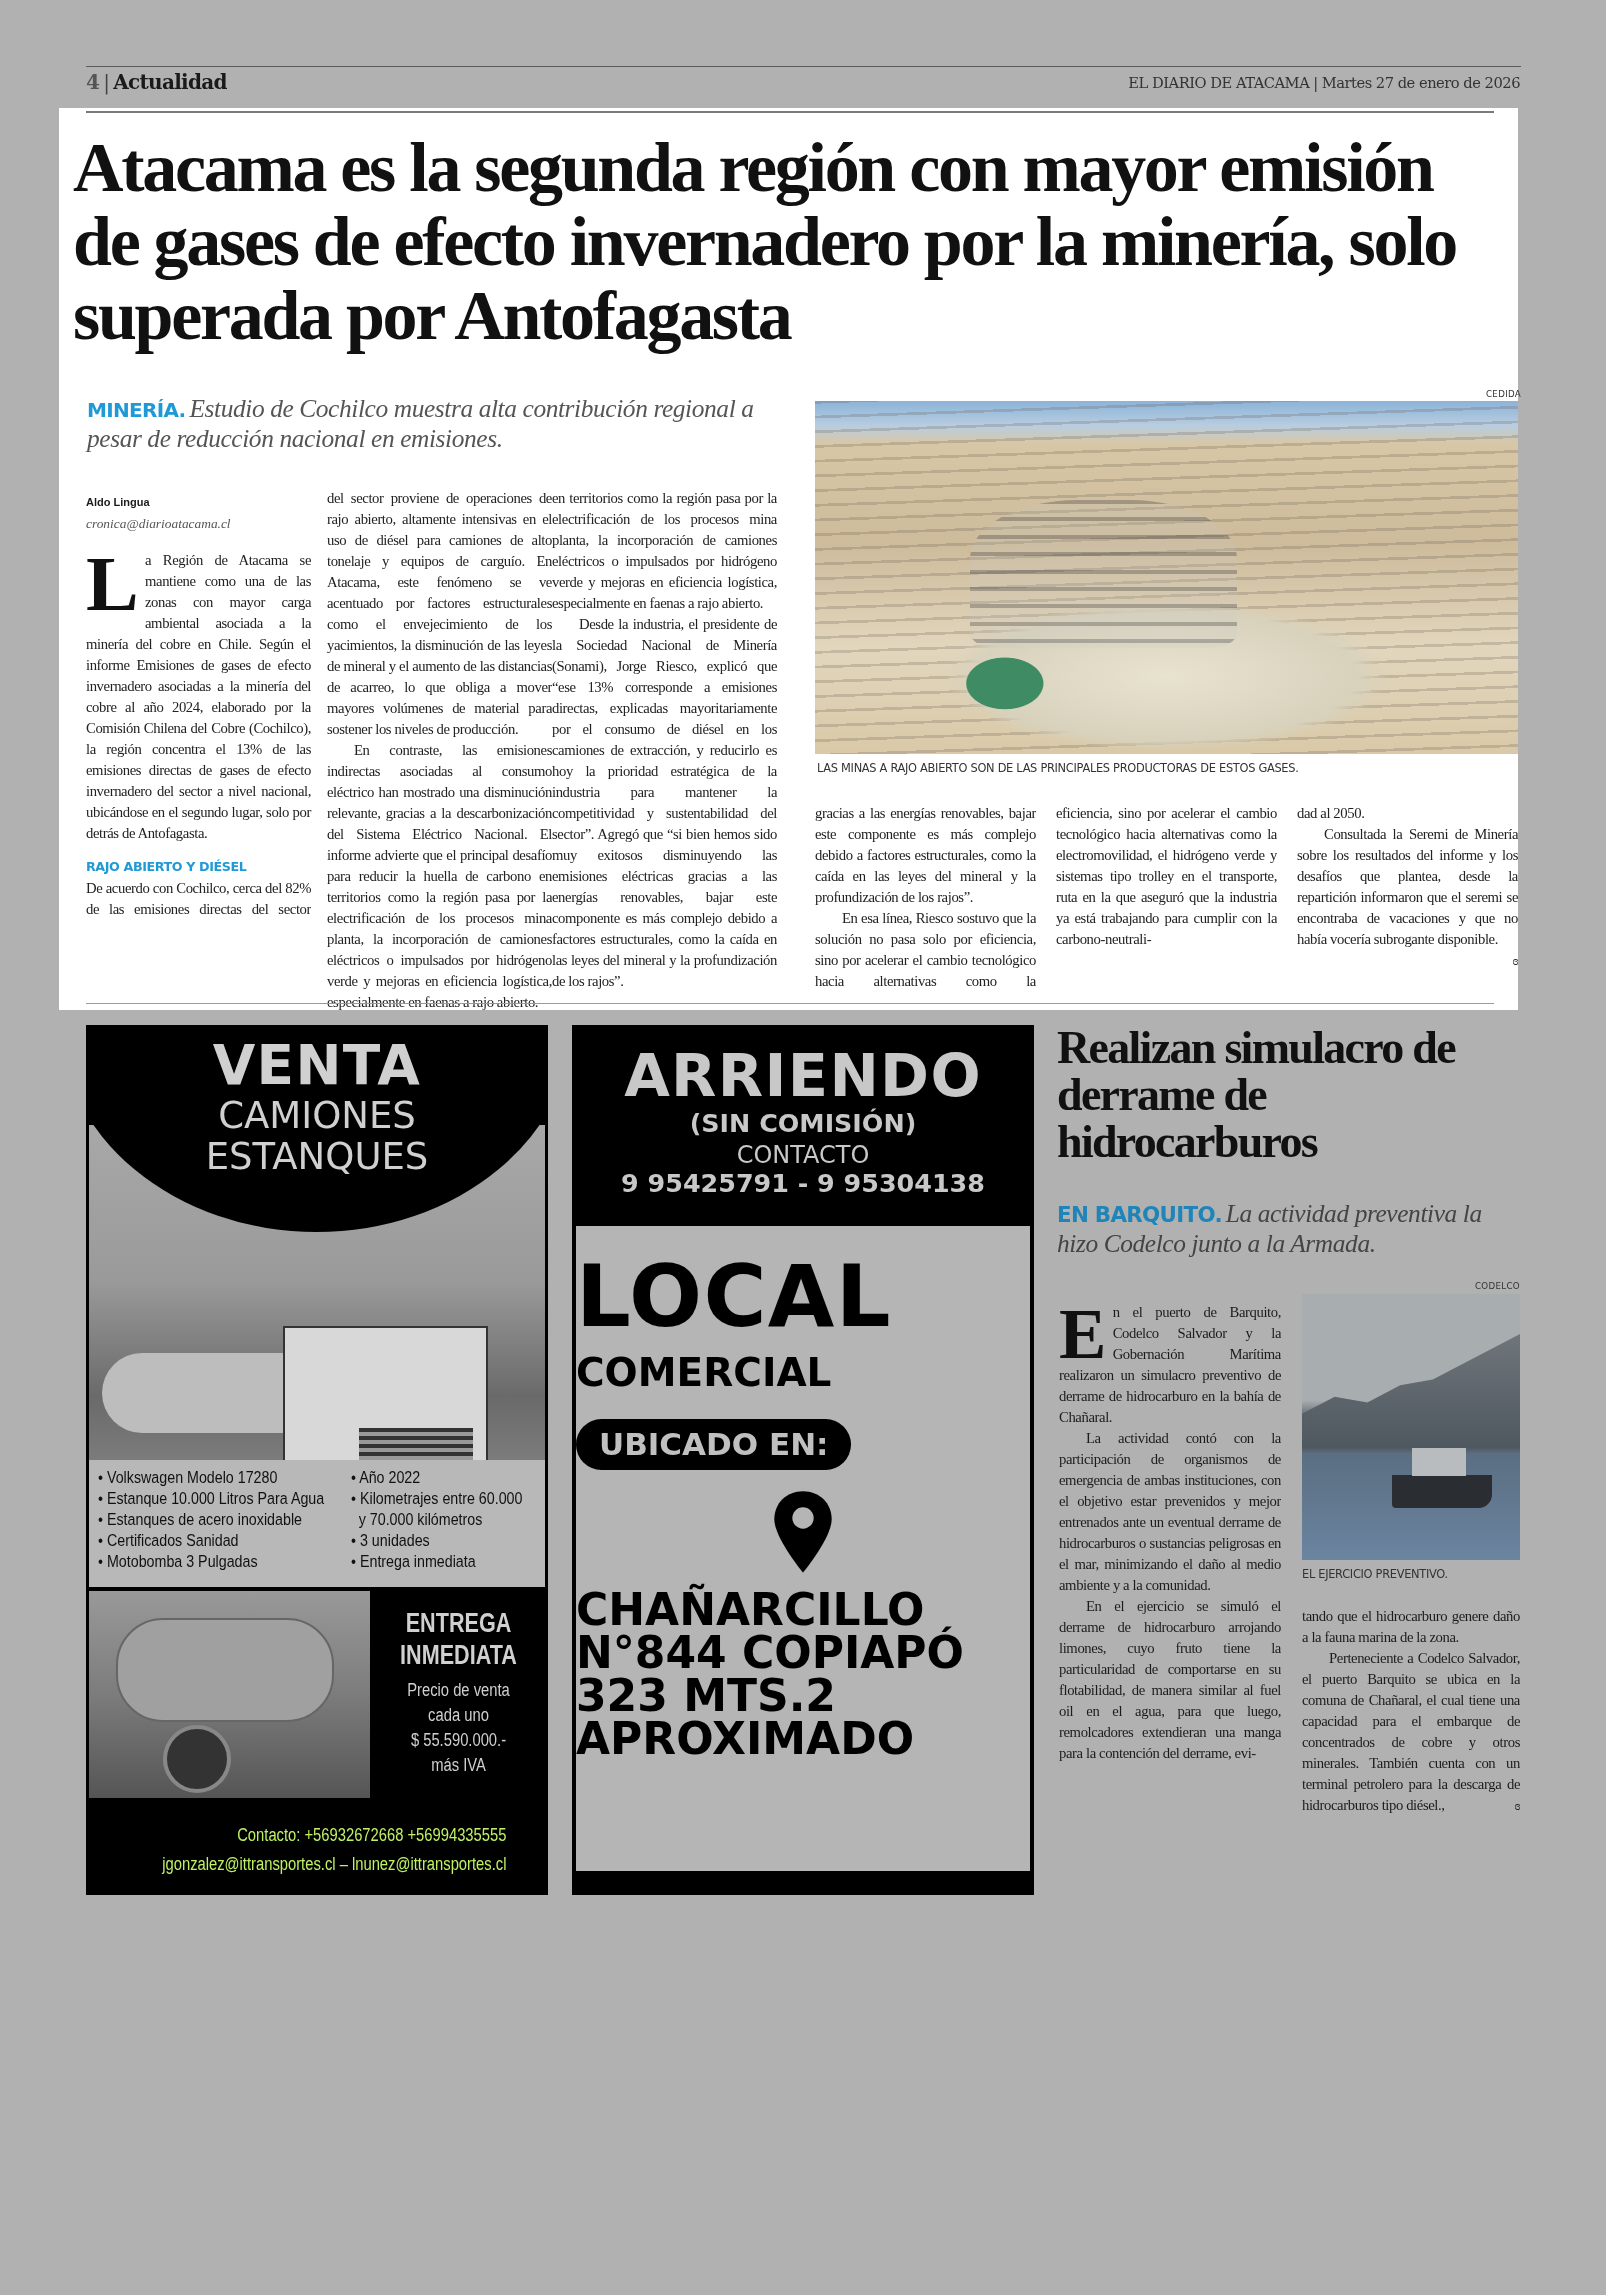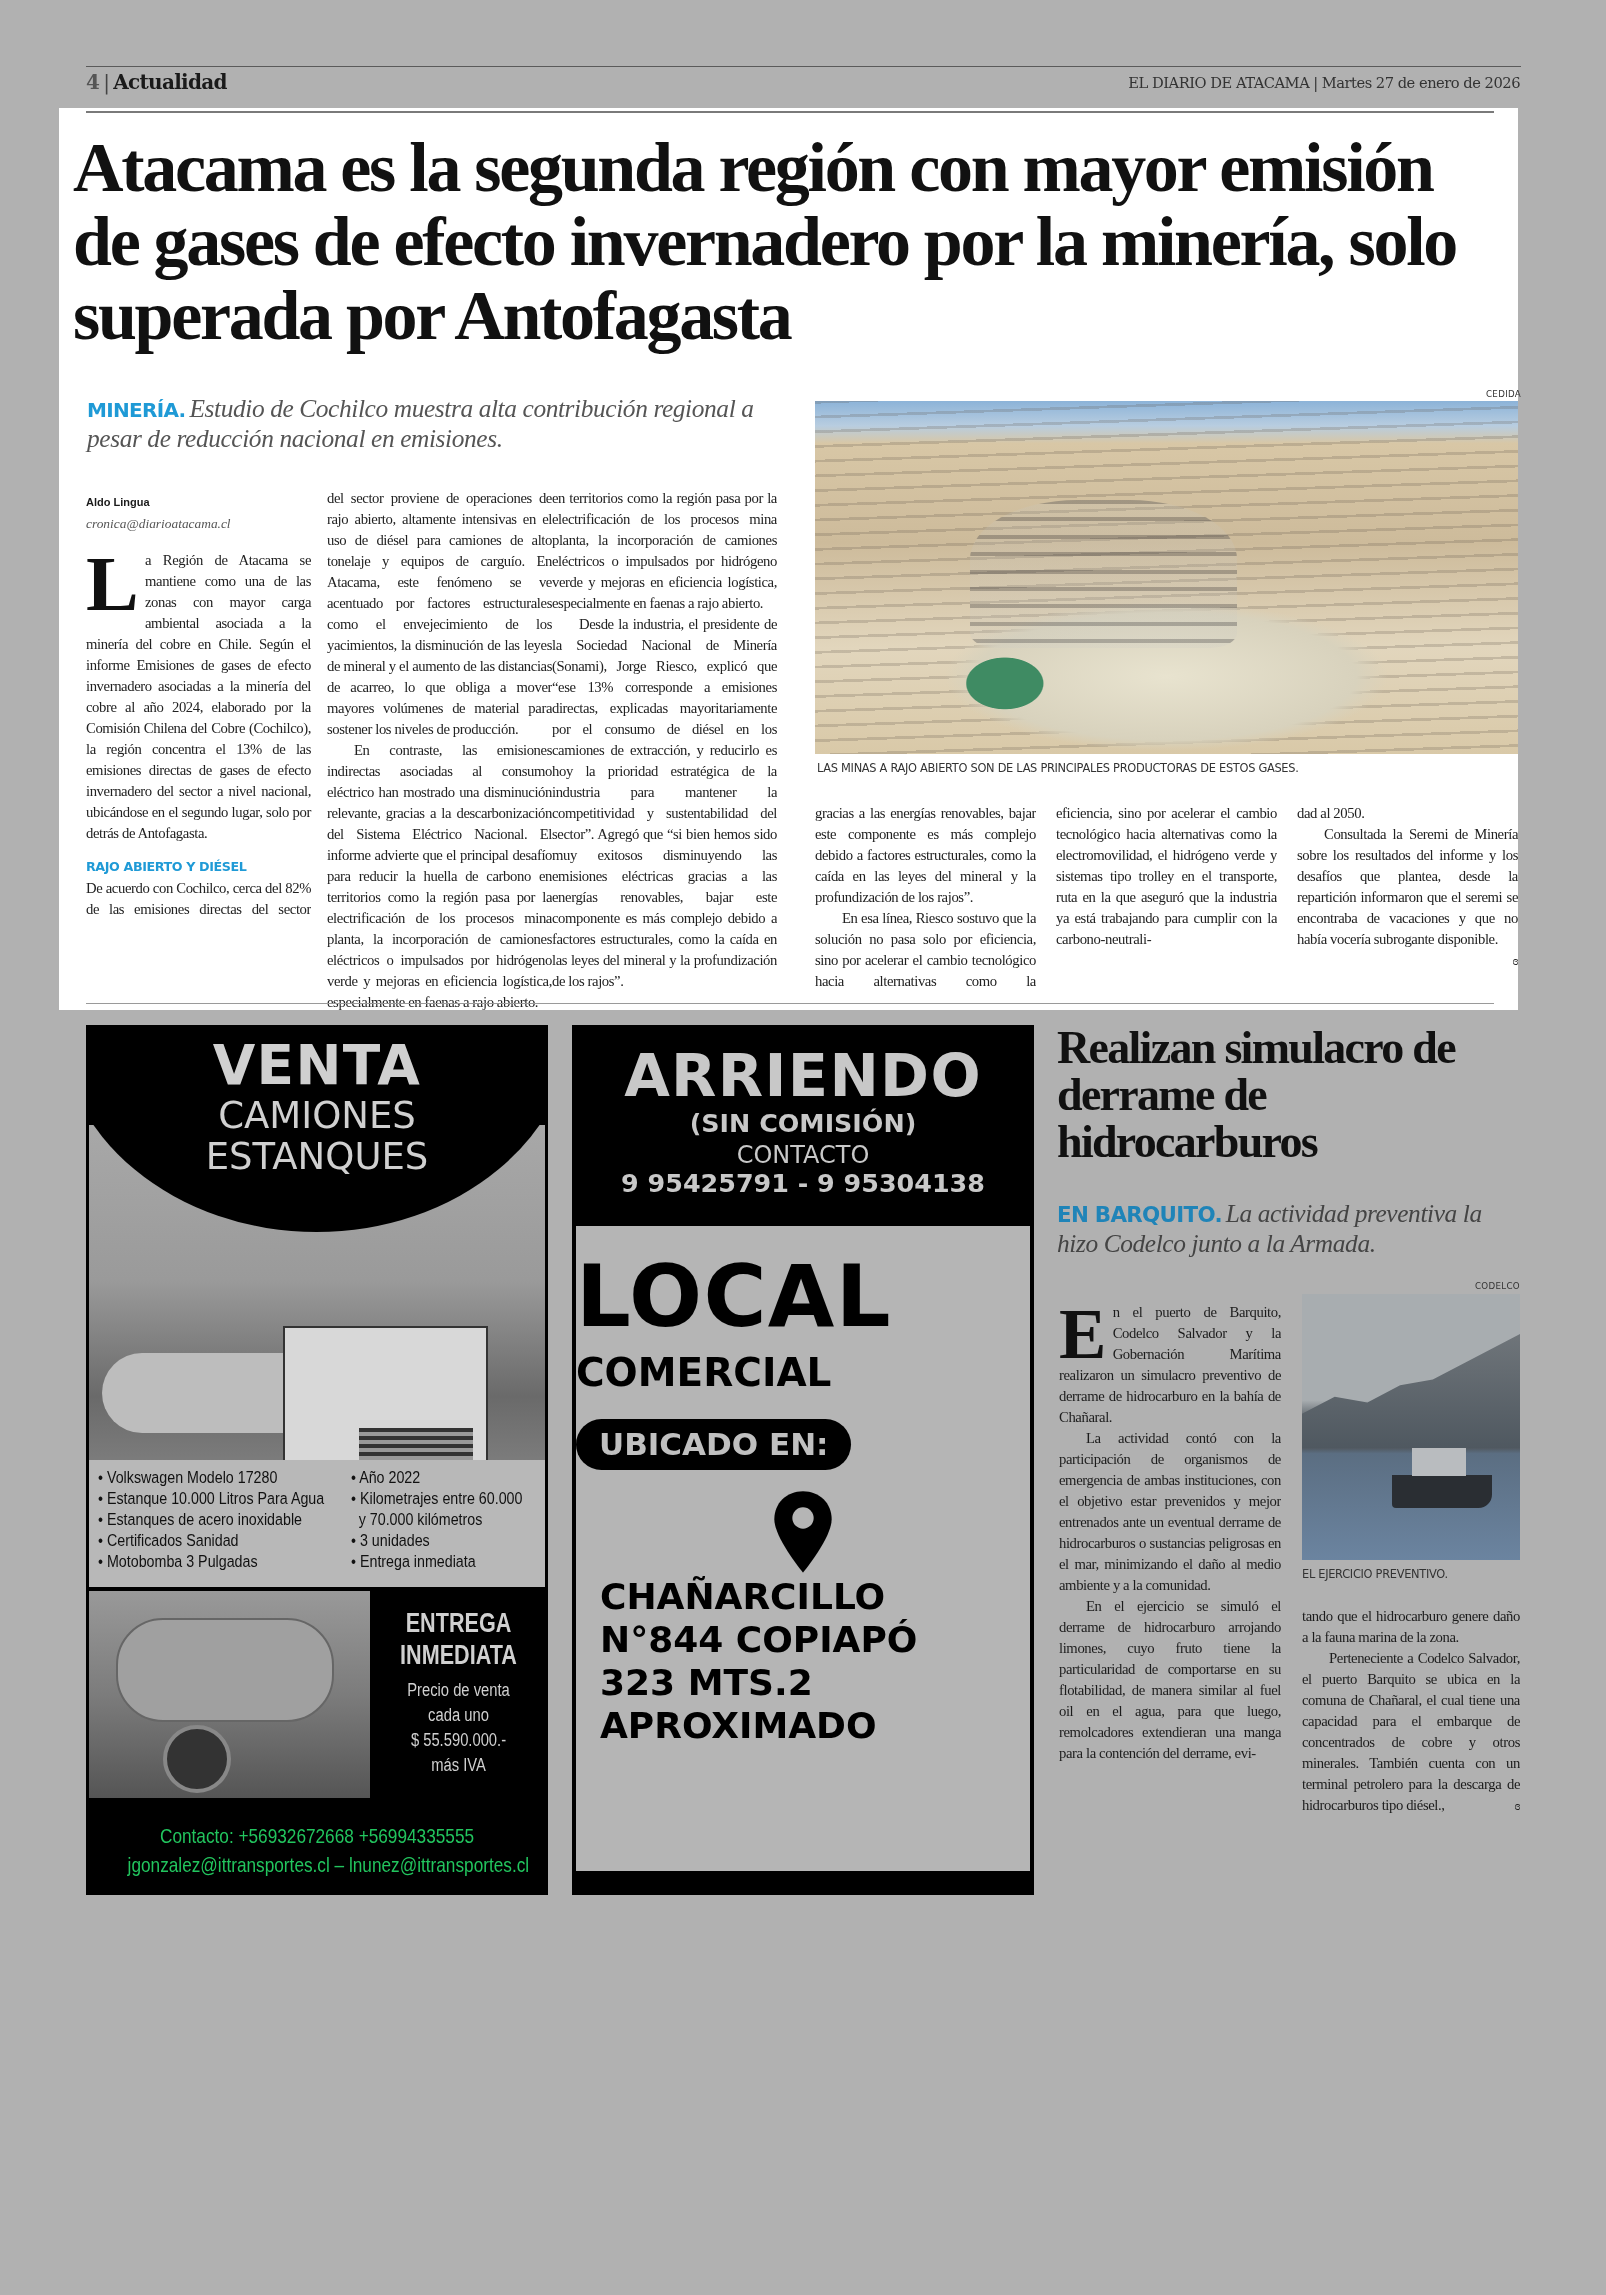--- a/index.html
+++ b/index.html
@@ -82,35 +82,35 @@
   }
   .ad-venta .specs .c1 { position: absolute; left: 9.4px; top: 6.7px; width: 254px; }
   .ad-venta .specs .c2 { position: absolute; left: 262px; top: 6.7px; width: 194px; }
   .ad-venta .specs div div { white-space: nowrap; transform: scaleX(0.82); transform-origin: left; }
   .ad-venta .photo2 { position: absolute; left: 2.7px; top: 566px; width: 281px; height: 207px; background: linear-gradient(180deg, #999 0%, #7c7c7c 50%, #555 100%); }
   .ad-venta .photo2 .tank2 { position: absolute; left: 27px; top: 27px; width: 214px; height: 100px; background: #a0a0a0; border-radius: 47px; border: 2px solid #666; }
   .ad-venta .photo2 .wheel { position: absolute; left: 74px; top: 134px; width: 60px; height: 60px; border-radius: 50%; background: #333; border: 4px solid #888; }
   .ad-venta .entrega { position: absolute; left: 288px; top: 582px; width: 169px; text-align: center; font-family: "Liberation Sans", sans-serif; color: #d0d0d0; }
   .ad-venta .entrega .big { font-weight: bold; font-size: 27px; line-height: 32px; transform: scaleX(0.8); }
   .ad-venta .entrega .small { font-size: 18px; line-height: 25px; margin-top: 6.7px; transform: scaleX(0.82); }
-  .ad-venta .contact { position: absolute; left: 0; width: 100%; top: 796px; text-align: center; font-family: "Liberation Sans", sans-serif; font-size: 21px; line-height: 29.4px; color: #22c55e; }
+  .ad-venta .contact { position: absolute; left: 0; width: 100%; top: 796px; text-align: right; font-family: "Liberation Sans", sans-serif; font-size: 18px; line-height: 29.4px; color: #bef264; }
   .ad-venta .contact div { transform: scaleX(0.82); white-space: nowrap; }
 
   .ad-arriendo { left: 572px; top: 1025px; width: 462px; height: 870px; background: #000; overflow: hidden; }
   .ad-arriendo .top { position: absolute; left: 0; top: 0; width: 100%; height: 201px; text-align: center; font-family: "DejaVu Sans", sans-serif; color: #c8c8c8; }
   .ad-arriendo .a1 { font-weight: bold; font-size: 59px; line-height: 64px; padding-top: 19px; letter-spacing: 1.3px; }
   .ad-arriendo .a2 { font-weight: bold; font-size: 25.4px; line-height: 31px; }
   .ad-arriendo .a3 { font-size: 24px; line-height: 27px; margin-top: 2.7px; }
   .ad-arriendo .a4 { font-size: 25.4px; line-height: 29.4px; font-weight: bold; }
   .ad-arriendo .bottom { position: absolute; left: 4px; top: 201px; width: 454px; height: 645px; background: #b5b5b5; font-family: "DejaVu Sans", sans-serif; color: #000; }
   .ad-arriendo .local { font-weight: bold; font-size: 86px; line-height: 87px; margin-top: 27px; letter-spacing: 1.3px; }
   .ad-arriendo .com { font-weight: bold; font-size: 39px; line-height: 48px; margin-top: 9.4px; }
   .ad-arriendo .pill { display: inline-block; background: #000; color: #c0c0c0; border-radius: 27px; padding: 5.4px 23px; font-weight: bold; font-size: 31px; line-height: 40px; margin-top: 21.4px; }
   .ad-arriendo .pin { width: 60px; height: 84px; margin: 20px auto 0; }
-  .ad-arriendo .addr { font-weight: bold; font-size: 36px; line-height: 43px; margin-top: 1px; padding-left: 24px; }
+  .ad-arriendo .addr { font-weight: bold; font-size: 44px; line-height: 43px; margin-top: 14px; }
 
   
   .art2-title { left: 1057px; top: 1024px; width: 455px; font-family: "Liberation Serif", serif; font-weight: bold; font-size: 46px; line-height: 47px; letter-spacing: -1.7px; color: #111; }
   .art2-lede { left: 1057px; top: 1199px; width: 455px; font-family: "Liberation Serif", serif; font-style: italic; font-size: 25.4px; line-height: 29.4px; color: #444; letter-spacing: -0.4px; }
   .art2-lede .kicker { font-size: 21.4px; color: #1f84b8; }
   .boat-photo {
     position: absolute; left: 1302px; top: 1294px; width: 218px; height: 266px;
     background: linear-gradient(180deg, #a8adb0 0%, #a8adb0 40%, #6e757b 45%, #525a62 58%, #5b6e82 60%, #6b84a0 100%);
     overflow: hidden;
   }

